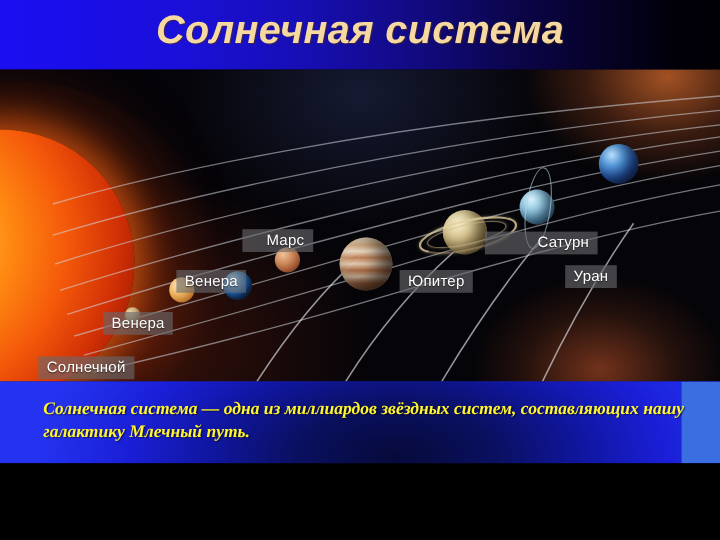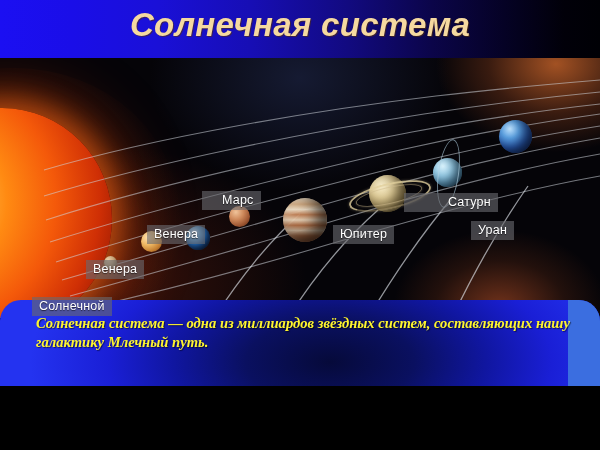--- a/index.html
+++ b/index.html
@@ -194,28 +194,27 @@
   .l-earth   { left: 147px; top: 167px; }
   .l-mars    { left: 202px; top: 133px; padding-left: 20px; }
   .l-jupiter { left: 333px; top: 167px; }
   .l-saturn  { left: 404px; top: 135px; padding-left: 44px; }
   .l-uranus  { left: 471px; top: 119px; margin-top: 44px; }
   .l-neptune { left: 524px; top: 81px;  }
 
   
   .textpanel {
     position: absolute;
-    left: 0; top: 300px;
+    left: 0; top: 318px;
     width: 600px;
     height: 132px;
     overflow: hidden;
     background:
       radial-gradient(ellipse 300px 150px at 330px 62px, #060a3a 0%, #0a1060 28%, #1016a0 52%, #1a1fd6 74%, #2433f0 100%),
       #2433f0;
-    border-radius: 21px;
   }
   .panel-rightband {
     position: absolute;
     right: 0; top: 0;
     width: 32px; height: 132px;
     background: #3b6ee0;
   }
   .para {
     position: relative;
     margin: 0;

